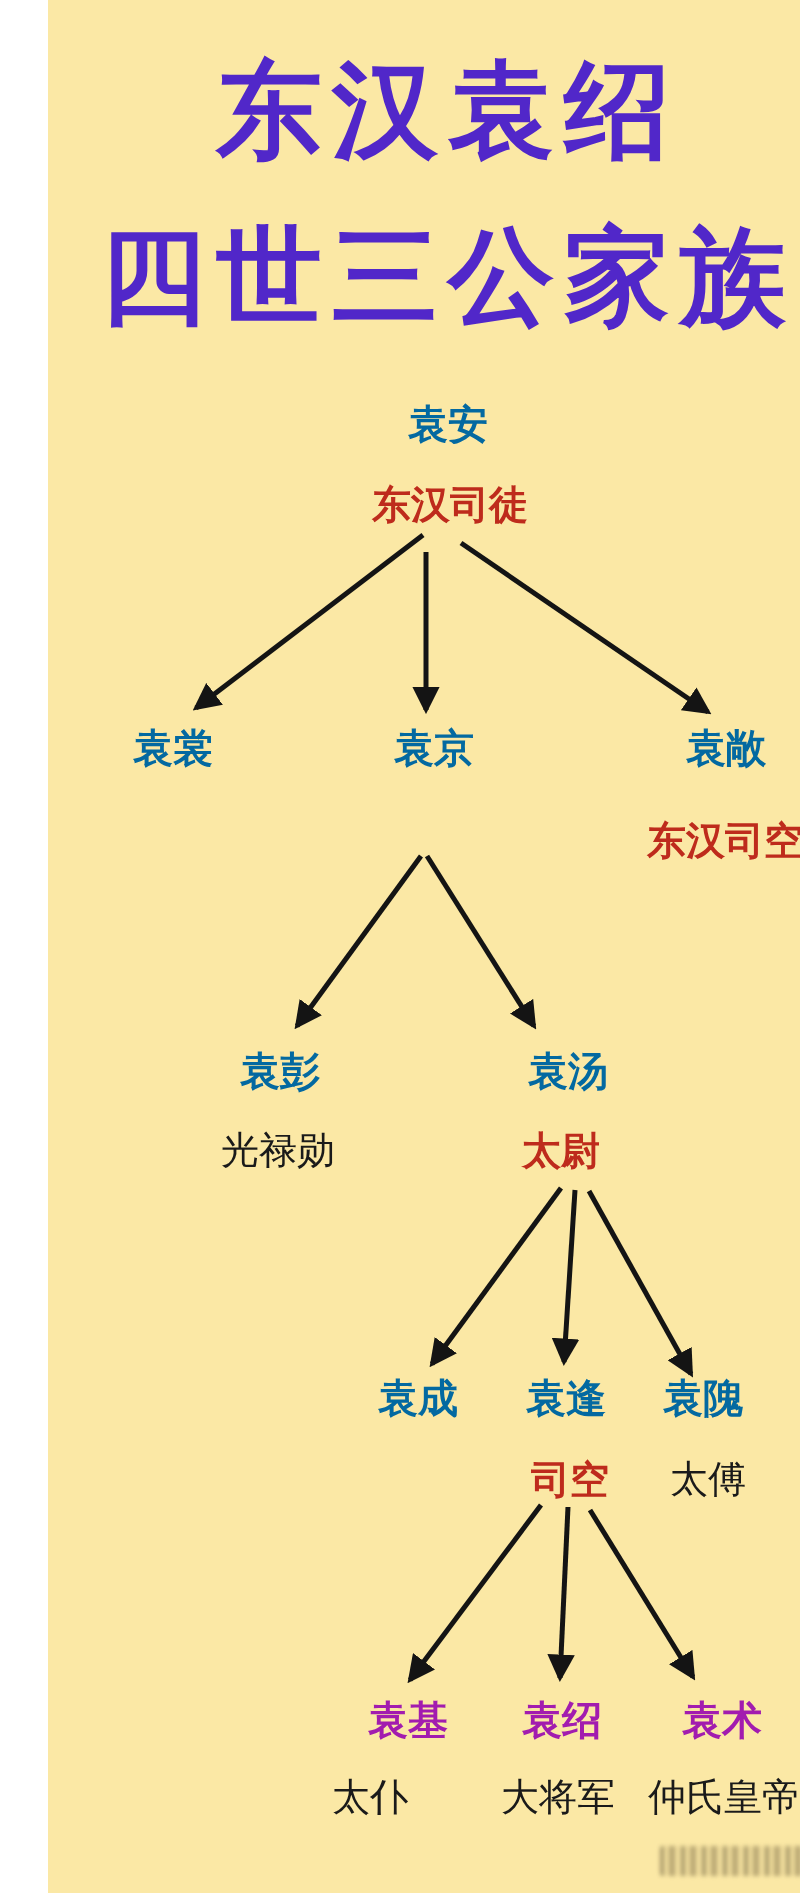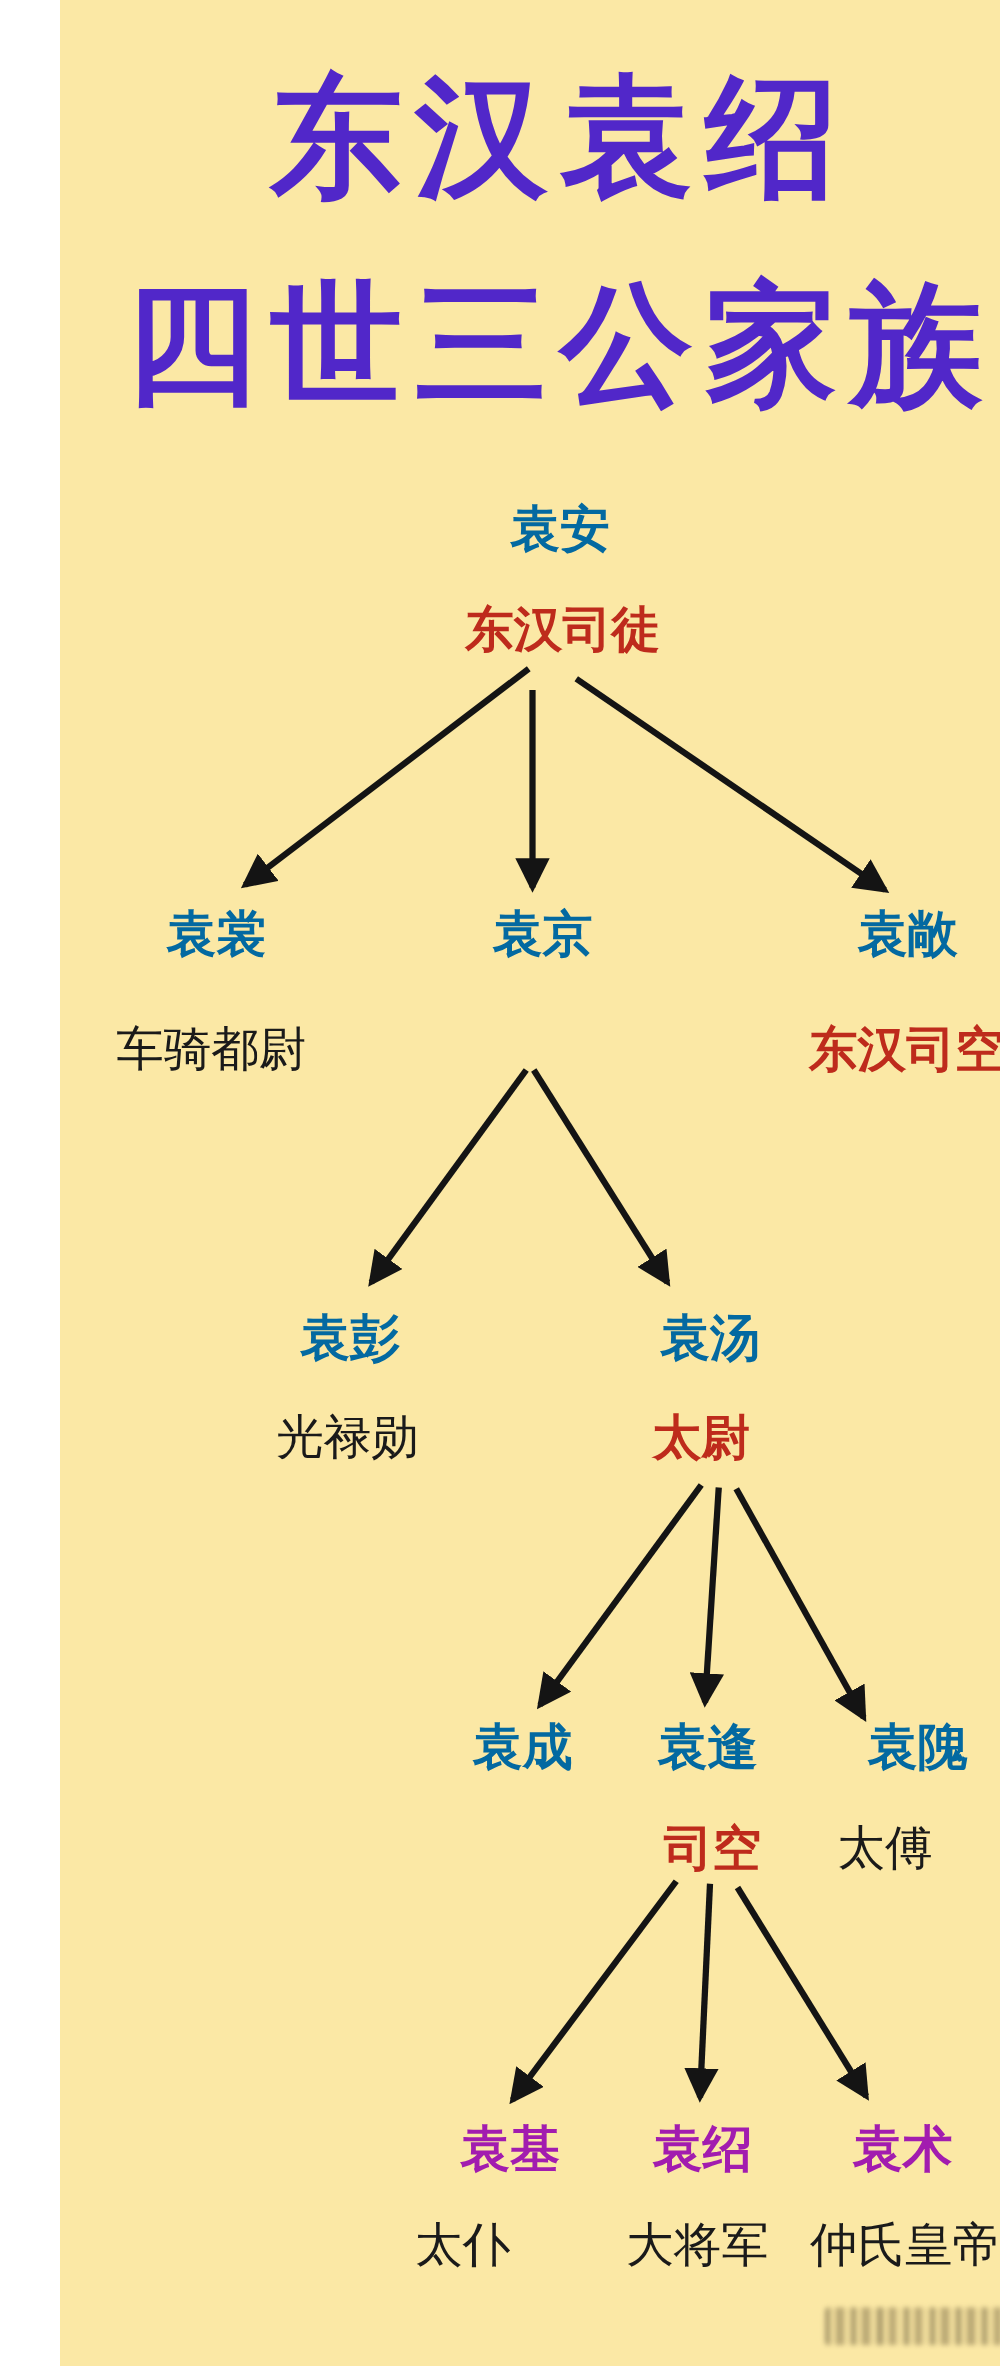--- a/index.html
+++ b/index.html
@@ -80,32 +80,31 @@
   <div class="title-line l1">东汉袁绍</div>
   <div class="title-line l2">四世三公家族</div>
 
   <div class="node pname" style="left:400px;top:402px">袁安</div>
   <div class="node office red" style="left:402px;top:484px">东汉司徒</div>
 
   <div class="node pname" style="left:125px;top:726px">袁裳</div>
   <div class="node pname" style="left:386px;top:726px">袁京</div>
   <div class="node pname" style="left:678px;top:726px">袁敞</div>
 
-  <div class="node office" style="left:121px;top:820px">车骑都尉</div>
   <div class="node office red" style="left:677px;top:820px">东汉司空</div>
 
   <div class="node pname" style="left:232px;top:1049px">袁彭</div>
   <div class="node pname" style="left:520px;top:1049px">袁汤</div>
 
   <div class="node office" style="left:230px;top:1130px">光禄勋</div>
   <div class="node office red" style="left:513px;top:1130px">太尉</div>
 
   <div class="node pname" style="left:370px;top:1376px">袁成</div>
   <div class="node pname" style="left:518px;top:1376px">袁逢</div>
-  <div class="node pname" style="left:686px;top:1376px">袁隗</div>
+  <div class="node pname" style="left:655px;top:1376px">袁隗</div>
 
   <div class="node office red" style="left:522px;top:1459px">司空</div>
   <div class="node office" style="left:660px;top:1459px">太傅</div>
 
   <div class="node pname black" style="left:360px;top:1698px">袁基</div>
   <div class="node pname black" style="left:514px;top:1698px">袁绍</div>
   <div class="node pname black" style="left:674px;top:1698px">袁术</div>
 
   <div class="node office" style="left:322px;top:1777px">太仆</div>
   <div class="node office" style="left:510px;top:1777px">大将军</div>

